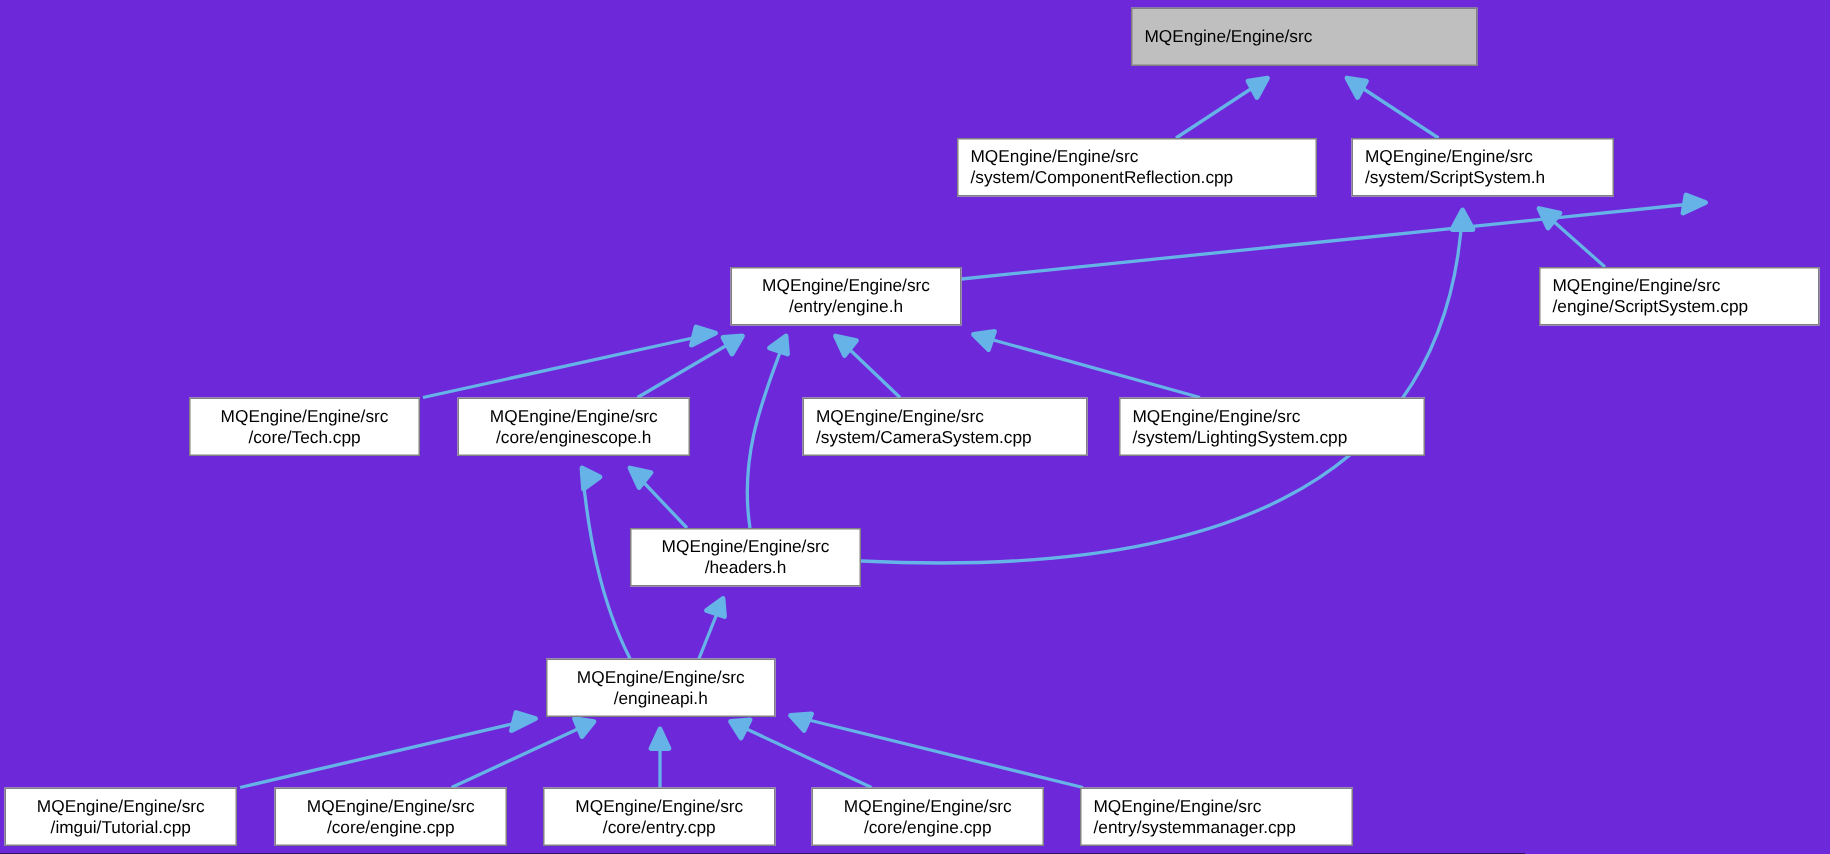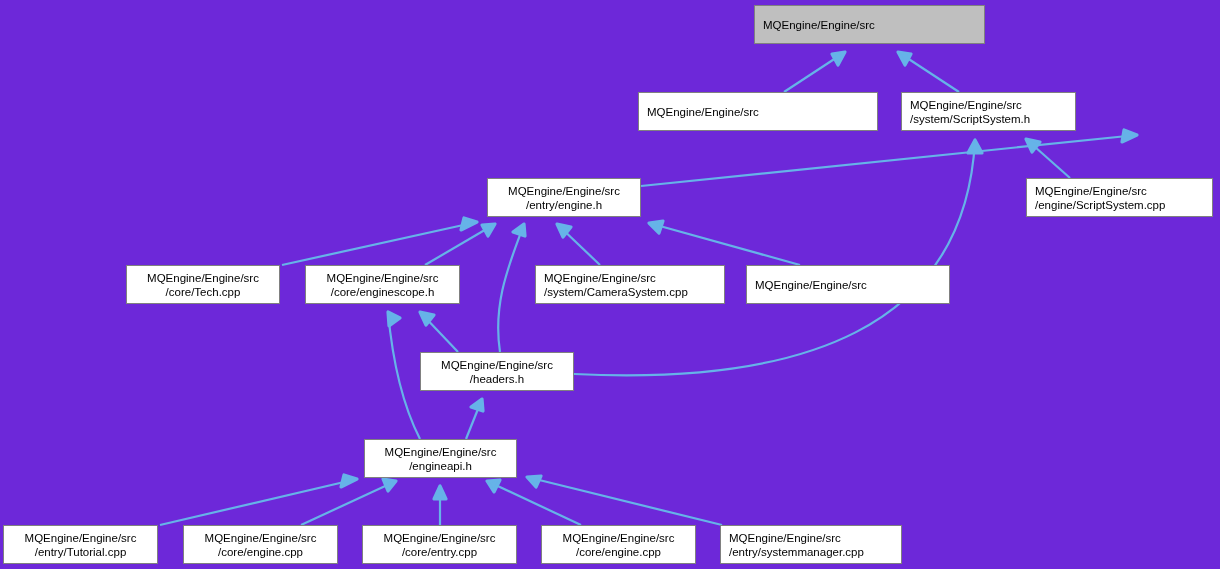--- a/index.html
+++ b/index.html
@@ -123,20 +123,21 @@
         <path d="M 722,525 L 527,477" stroke="#66b3e8" stroke-width="2.2" fill="none"></path>
         <path d="M 527,477 L 536,487 L 541,476 Z" fill="#66b3e8" stroke="#66b3e8" stroke-width="3.2" stroke-linejoin="round"></path>
       </g>
     </svg>
   <div id="node-layer">
       <div class="node focus align-left" style="left: 754px; top: 5px; width: 231px; height: 39px;">
         <div class="line">MQEngine/Engine/src</div>
       </div>
       <div class="node align-left" style="left: 638px; top: 92px; width: 240px; height: 39px;">
         <div class="line">MQEngine/Engine/src</div>
+        <div class="line">/system/ComponentReflection.cpp</div>
       </div>
       <div class="node align-left" style="left: 901px; top: 92px; width: 175px; height: 39px;">
         <div class="line">MQEngine/Engine/src</div>
         <div class="line">/system/ScriptSystem.h</div>
       </div>
       <div class="node align-left" style="left: 1026px; top: 178px; width: 187px; height: 39px;">
         <div class="line">MQEngine/Engine/src</div>
         <div class="line">/engine/ScriptSystem.cpp</div>
       </div>
       <div class="node align-center" style="left: 487px; top: 178px; width: 154px; height: 39px;">
@@ -150,32 +151,33 @@
       <div class="node align-center" style="left: 305px; top: 265px; width: 155px; height: 39px;">
         <div class="line">MQEngine/Engine/src</div>
         <div class="line">/core/enginescope.h</div>
       </div>
       <div class="node align-left" style="left: 535px; top: 265px; width: 190px; height: 39px;">
         <div class="line">MQEngine/Engine/src</div>
         <div class="line">/system/CameraSystem.cpp</div>
       </div>
       <div class="node align-left" style="left: 746px; top: 265px; width: 204px; height: 39px;">
         <div class="line">MQEngine/Engine/src</div>
+        <div class="line">/system/LightingSystem.cpp</div>
       </div>
       <div class="node align-center" style="left: 420px; top: 352px; width: 154px; height: 39px;">
         <div class="line">MQEngine/Engine/src</div>
         <div class="line">/headers.h</div>
       </div>
       <div class="node align-center" style="left: 364px; top: 439px; width: 153px; height: 39px;">
         <div class="line">MQEngine/Engine/src</div>
         <div class="line">/engineapi.h</div>
       </div>
       <div class="node align-center" style="left: 3px; top: 525px; width: 155px; height: 39px;">
         <div class="line">MQEngine/Engine/src</div>
-        <div class="line">/entry/Tutorial.cpp</div>
+        <div class="line">/imgui/Tutorial.cpp</div>
       </div>
       <div class="node align-center" style="left: 183px; top: 525px; width: 155px; height: 39px;">
         <div class="line">MQEngine/Engine/src</div>
         <div class="line">/core/engine.cpp</div>
       </div>
       <div class="node align-center" style="left: 362px; top: 525px; width: 155px; height: 39px;">
         <div class="line">MQEngine/Engine/src</div>
         <div class="line">/core/entry.cpp</div>
       </div>
       <div class="node align-center" style="left: 541px; top: 525px; width: 155px; height: 39px;">

